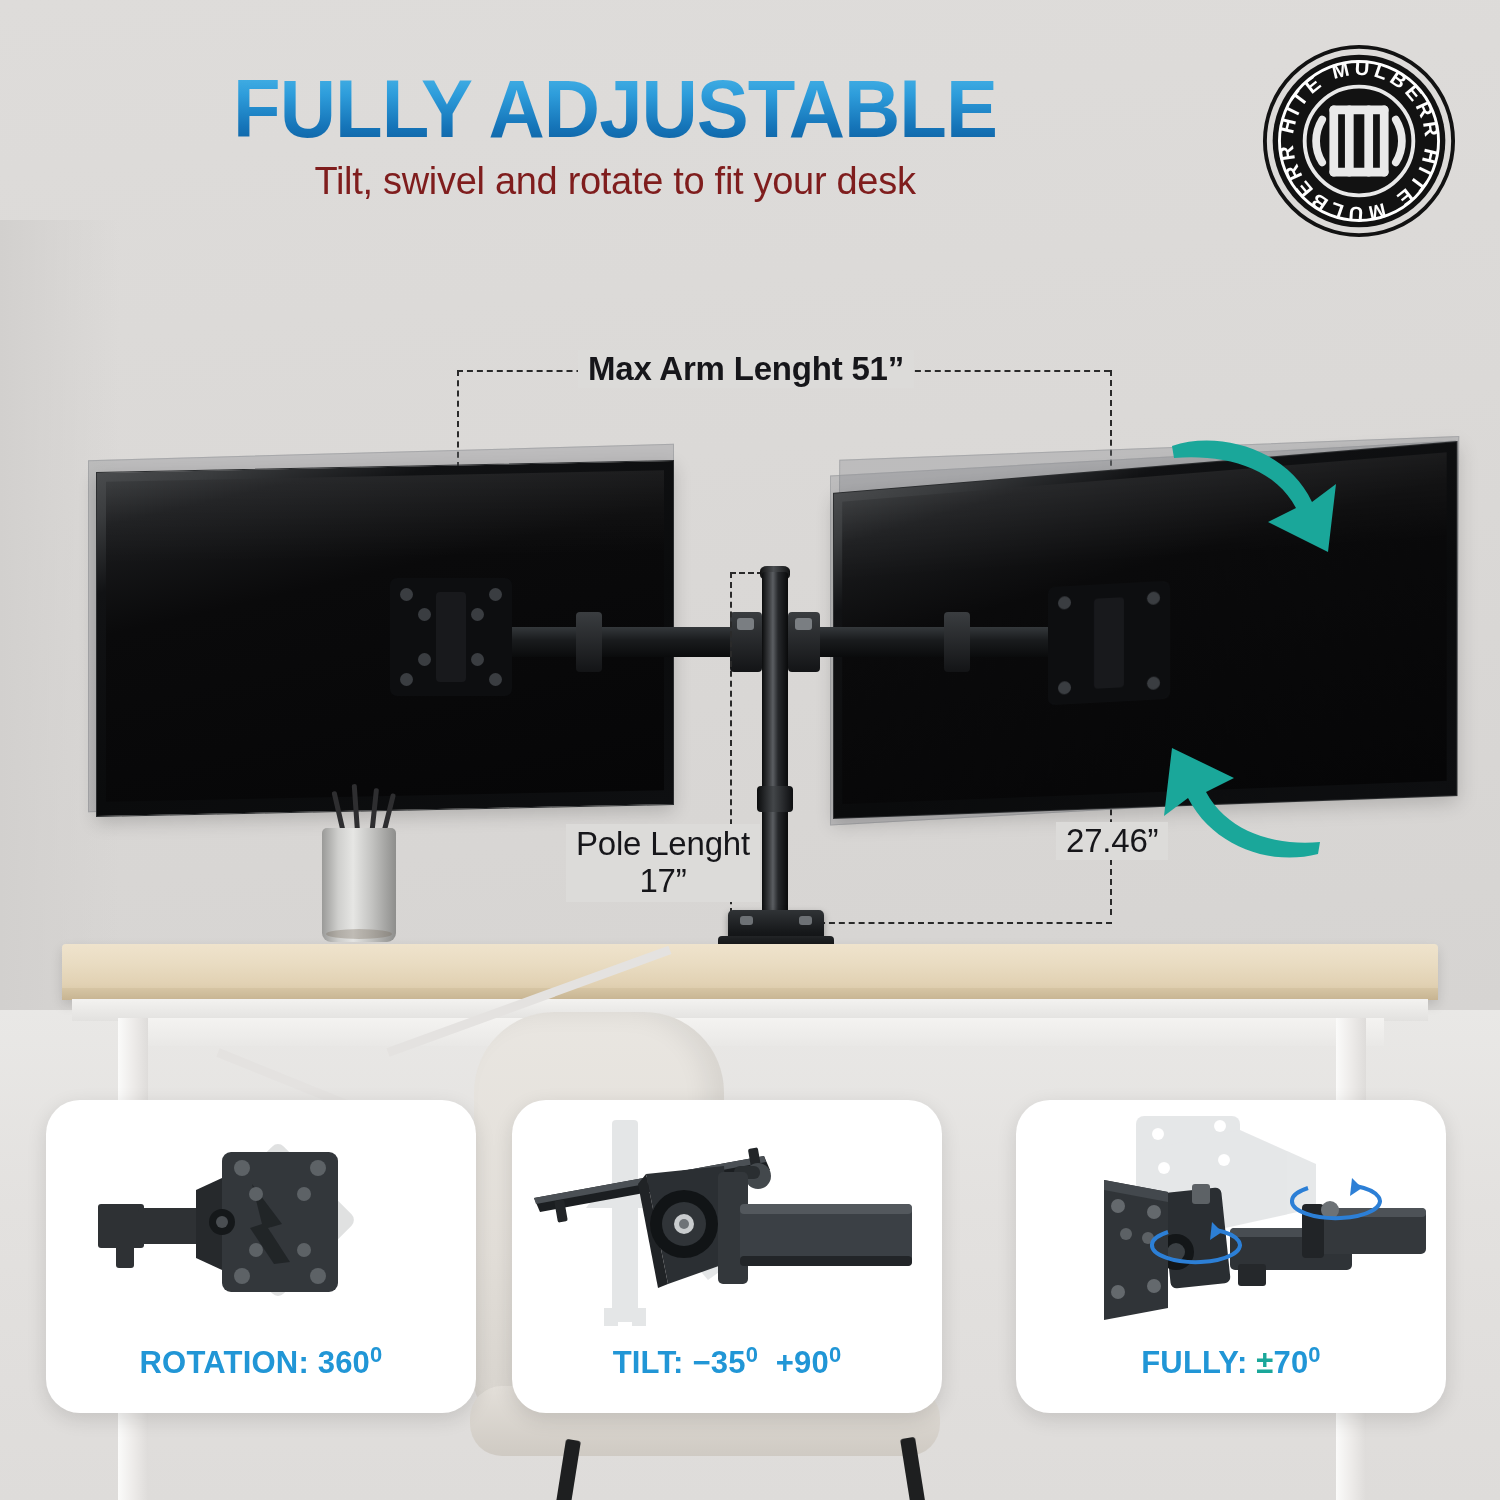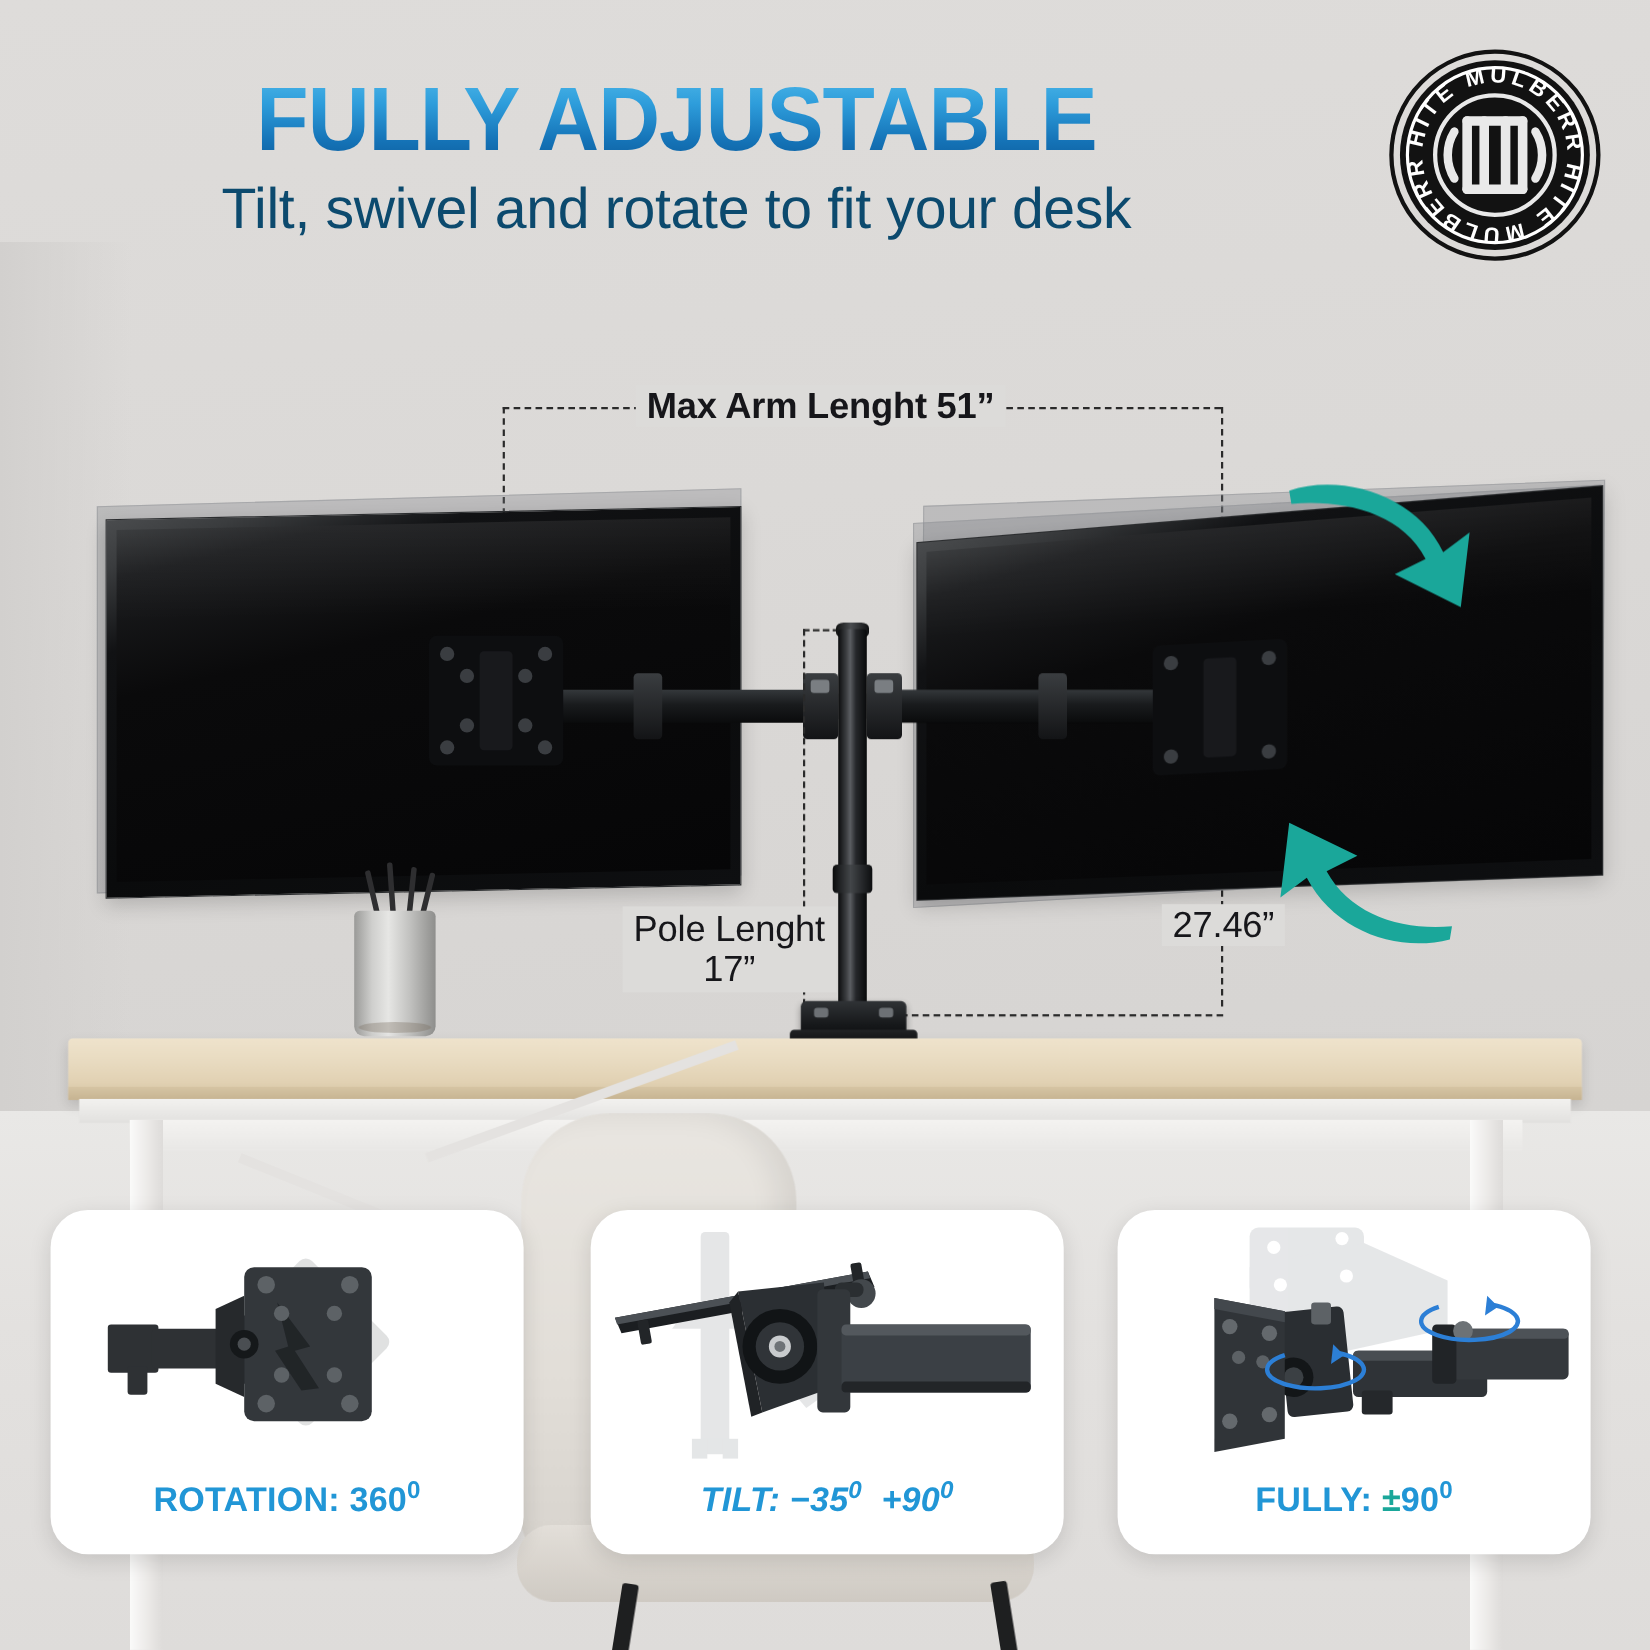--- a/index.html
+++ b/index.html
@@ -33,21 +33,21 @@
     font-size:82px; font-weight:bold; letter-spacing:-1px;
     line-height:1.0;
     background:linear-gradient(180deg,#4cb6e8 0%,#2e9ddb 32%,#1574b8 72%,#0d5e9e 100%);
     -webkit-background-clip:text; background-clip:text;
     color:transparent; -webkit-text-fill-color:transparent;
     text-transform:uppercase;
     transform:scaleX(0.95);
   }
   .subhead {
     position:absolute; left:0; top:160px; width:1230px;
-    text-align:center; font-size:52px; color:#0c4a6e; letter-spacing:-0.3px;
+    text-align:center; font-size:38px; color:#7f1d1d; letter-spacing:-0.3px;
   }
 
   
   .logo {
     position:absolute; left:1262px; top:44px; width:194px; height:194px;
   }
   .logo svg { display:block; width:194px; height:194px; }
 
   
   .dim-label {
@@ -223,21 +223,21 @@
   }
 
   
   .card {
     position:absolute; top:1100px; width:430px; height:313px;
     background:#ffffff; border-radius:34px;
     box-shadow:0 6px 20px rgba(0,0,0,0.12);
     overflow:hidden;
   }
   #card-1 { left:46px; }
-  #card-2 { left:537px;font-style:italic; }
+  #card-2 { left:512px; }
   #card-3 { left:1016px; }
   .card-art { position:absolute; left:0; top:12px; width:430px; height:218px; }
   .card-label {
     position:absolute; left:0; bottom:32px; width:430px; text-align:center;
     font-size:31px; font-weight:bold; color:#2196d6; letter-spacing:0.2px;
     white-space:nowrap;
   }
   .deg { font-size:22px; vertical-align:super; }
   .pm { color:#1aa79a; }
 </style>
@@ -495,17 +495,17 @@
       </g>
 
       <g fill="none" stroke="#2c7fd6" stroke-width="4">
         <path d="M152 120 A 44 17 0 1 0 200 118"></path>
         <path d="M292 76 A 44 17 0 1 0 340 74"></path>
       </g>
       <path d="M196 110 L206 120 L194 128 Z" fill="#2c7fd6"></path>
       <path d="M336 66 L346 76 L334 84 Z" fill="#2c7fd6"></path>
     </svg>
     <div class="card-label">
-      <span>FULLY: </span><span class="pm">±</span><span>90</span><span class="deg">0</span>
+      <span>FULLY: </span><span class="pm">±</span><span>70</span><span class="deg">0</span>
     </div>
   </div>
 
 </div>
 
 </body></html>

